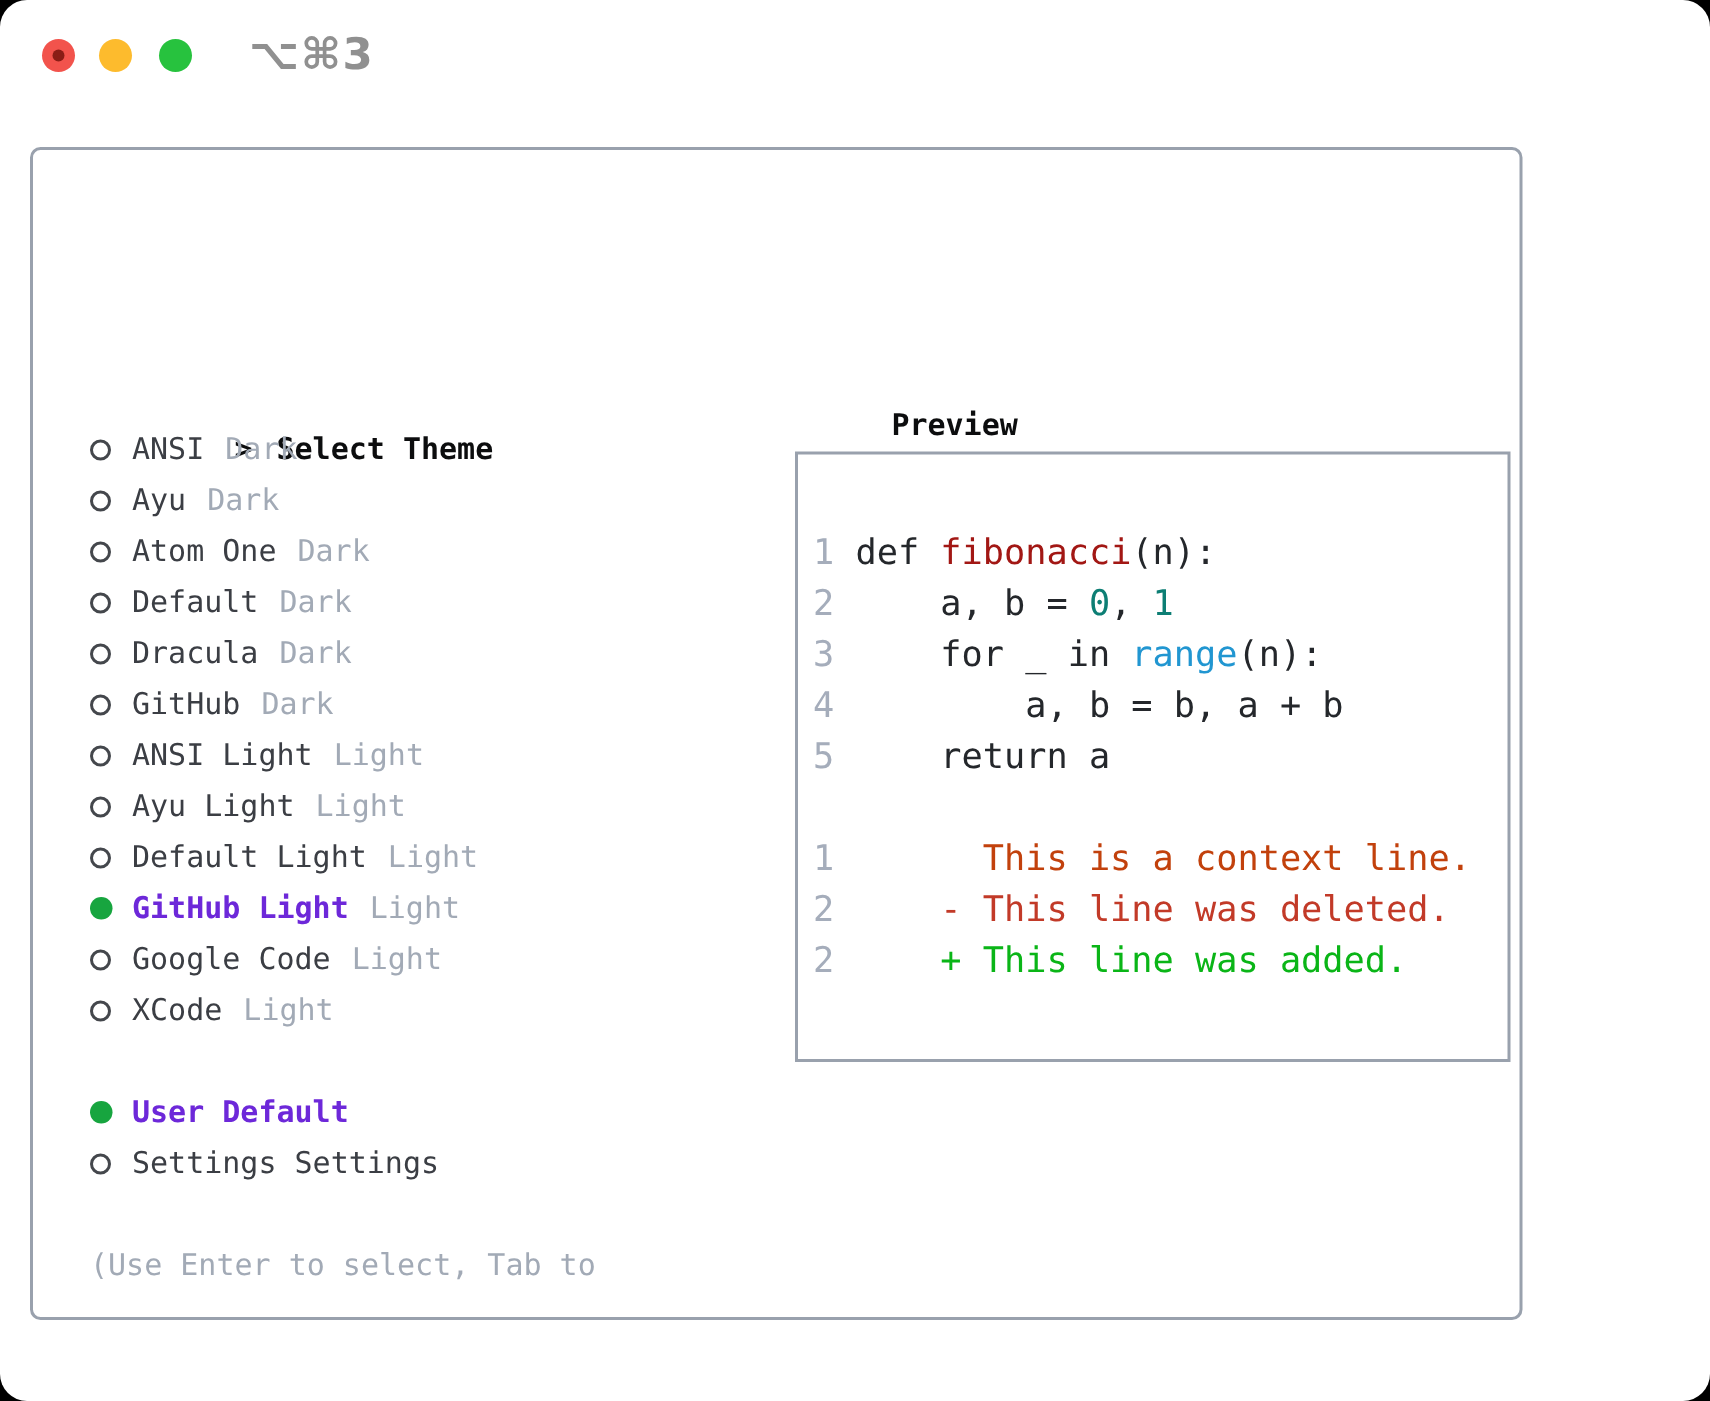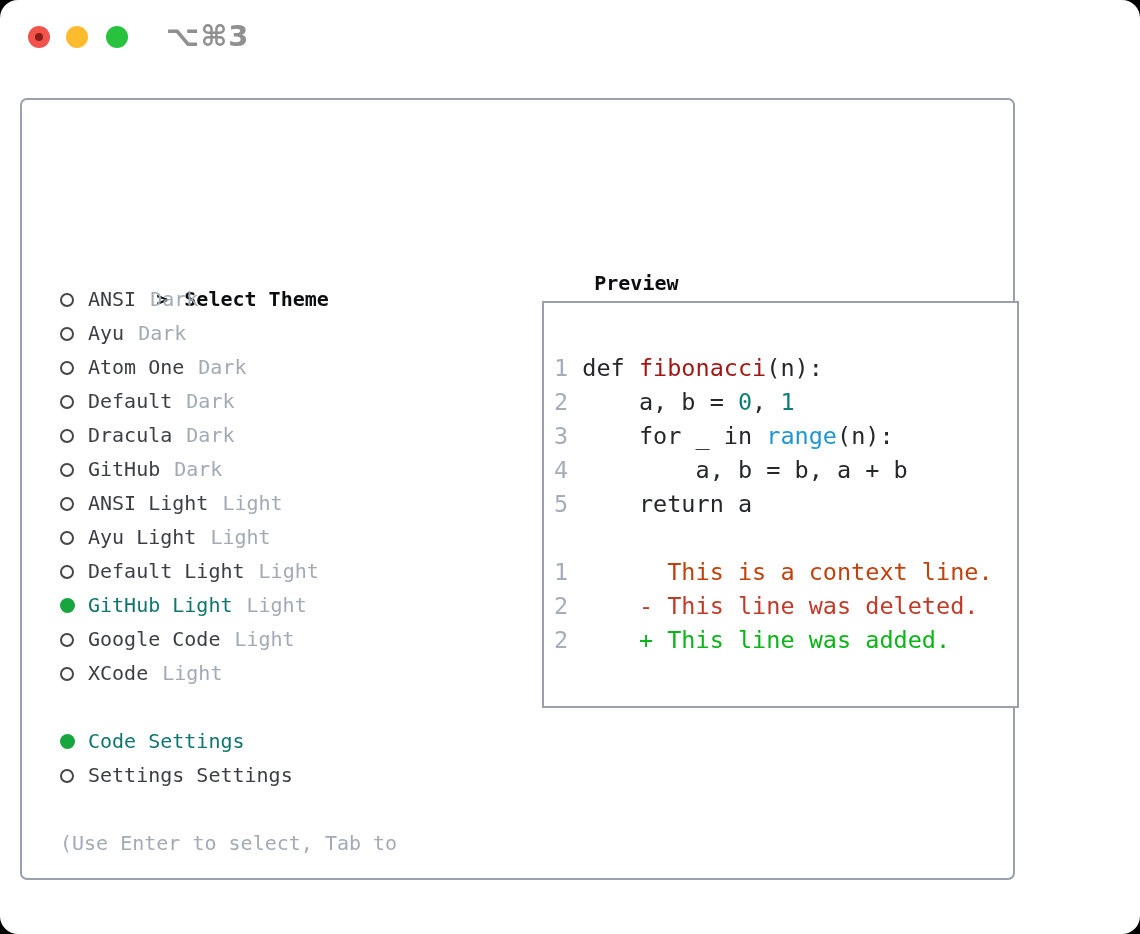--- a/index.html
+++ b/index.html
@@ -41,29 +41,29 @@
   .prefix{color:#0c0d0e;font-weight:bold;}
   .hdr{color:#0c0d0e;font-weight:bold;}
   .hdr2{color:#17181a;}
   .bullet{
     display:inline-block;width:14px;height:14px;box-sizing:border-box;
     border:2px solid #44474c;border-radius:50%;
     margin-right:14px;vertical-align:-1px;
   }
   .bullet.sel{border:none;background:#17a53f;width:15px;height:15px;}
   .opt-name{color:#3b3e44;}
-  .opt-name.sel{color:#0f766e;}
+  .opt-name.sel{color:#6d28d9;font-weight:bold;}
   .opt-tag{color:#a2aab6;margin-left:14px;}
   .help-line{color:#a2aab6;}
   
   .preview-title{position:absolute;left:500px;top:132px;}
   .preview-box{
     position:absolute;left:508px;top:201px;width:477px;height:407px;
     border:2px solid #99a1ad;box-sizing:border-box;background:#fff;
-    padding:48px 0 0 10px;overflow:hidden;margin-left:12px;
+    padding:48px 0 0 10px;overflow:hidden;
   }
   .code-line{height:34px;line-height:34px;font-size:23.5px;white-space:pre;}
   .lnum{color:#a5adbb;}
   .tk-plain{color:#24272b;}
   .tk-function{color:#a21714;}
   .tk-number{color:#0d7e74;}
   .tk-builtin{color:#2196d1;}
   .tk-context{color:#c2410c;}
   .tk-deleted{color:#c23a28;}
   .tk-added{color:#0ab517;}
@@ -97,21 +97,21 @@
           <div class="row"><span class="lead"><span class="bullet"></span></span><span class="opt-name">Default Light</span><span class="opt-tag">Light</span></div>
           <div class="row"><span class="lead"><span class="bullet sel"></span></span><span class="opt-name sel">GitHub Light</span><span class="opt-tag">Light</span></div>
           <div class="row"><span class="lead"><span class="bullet"></span></span><span class="opt-name">Google Code</span><span class="opt-tag">Light</span></div>
           <div class="row"><span class="lead"><span class="bullet"></span></span><span class="opt-name">XCode</span><span class="opt-tag">Light</span></div>
         </div>
 
       <div class="row"></div>
 
 
       <div id="apply-items">
-          <div class="row"><span class="lead"><span class="bullet sel"></span></span><span class="opt-name sel">Code Settings</span></div>
+          <div class="row"><span class="lead"><span class="bullet sel"></span></span><span class="opt-name sel">User Default</span></div>
           <div class="row"><span class="lead"><span class="bullet"></span></span><span class="opt-name">Settings Settings</span></div>
         </div>
 
       <div class="row"></div>
 
       <div id="help-lines">
           <div class="row help-line">(Use Enter to select, Tab to</div>
         </div>
     </div>
 

